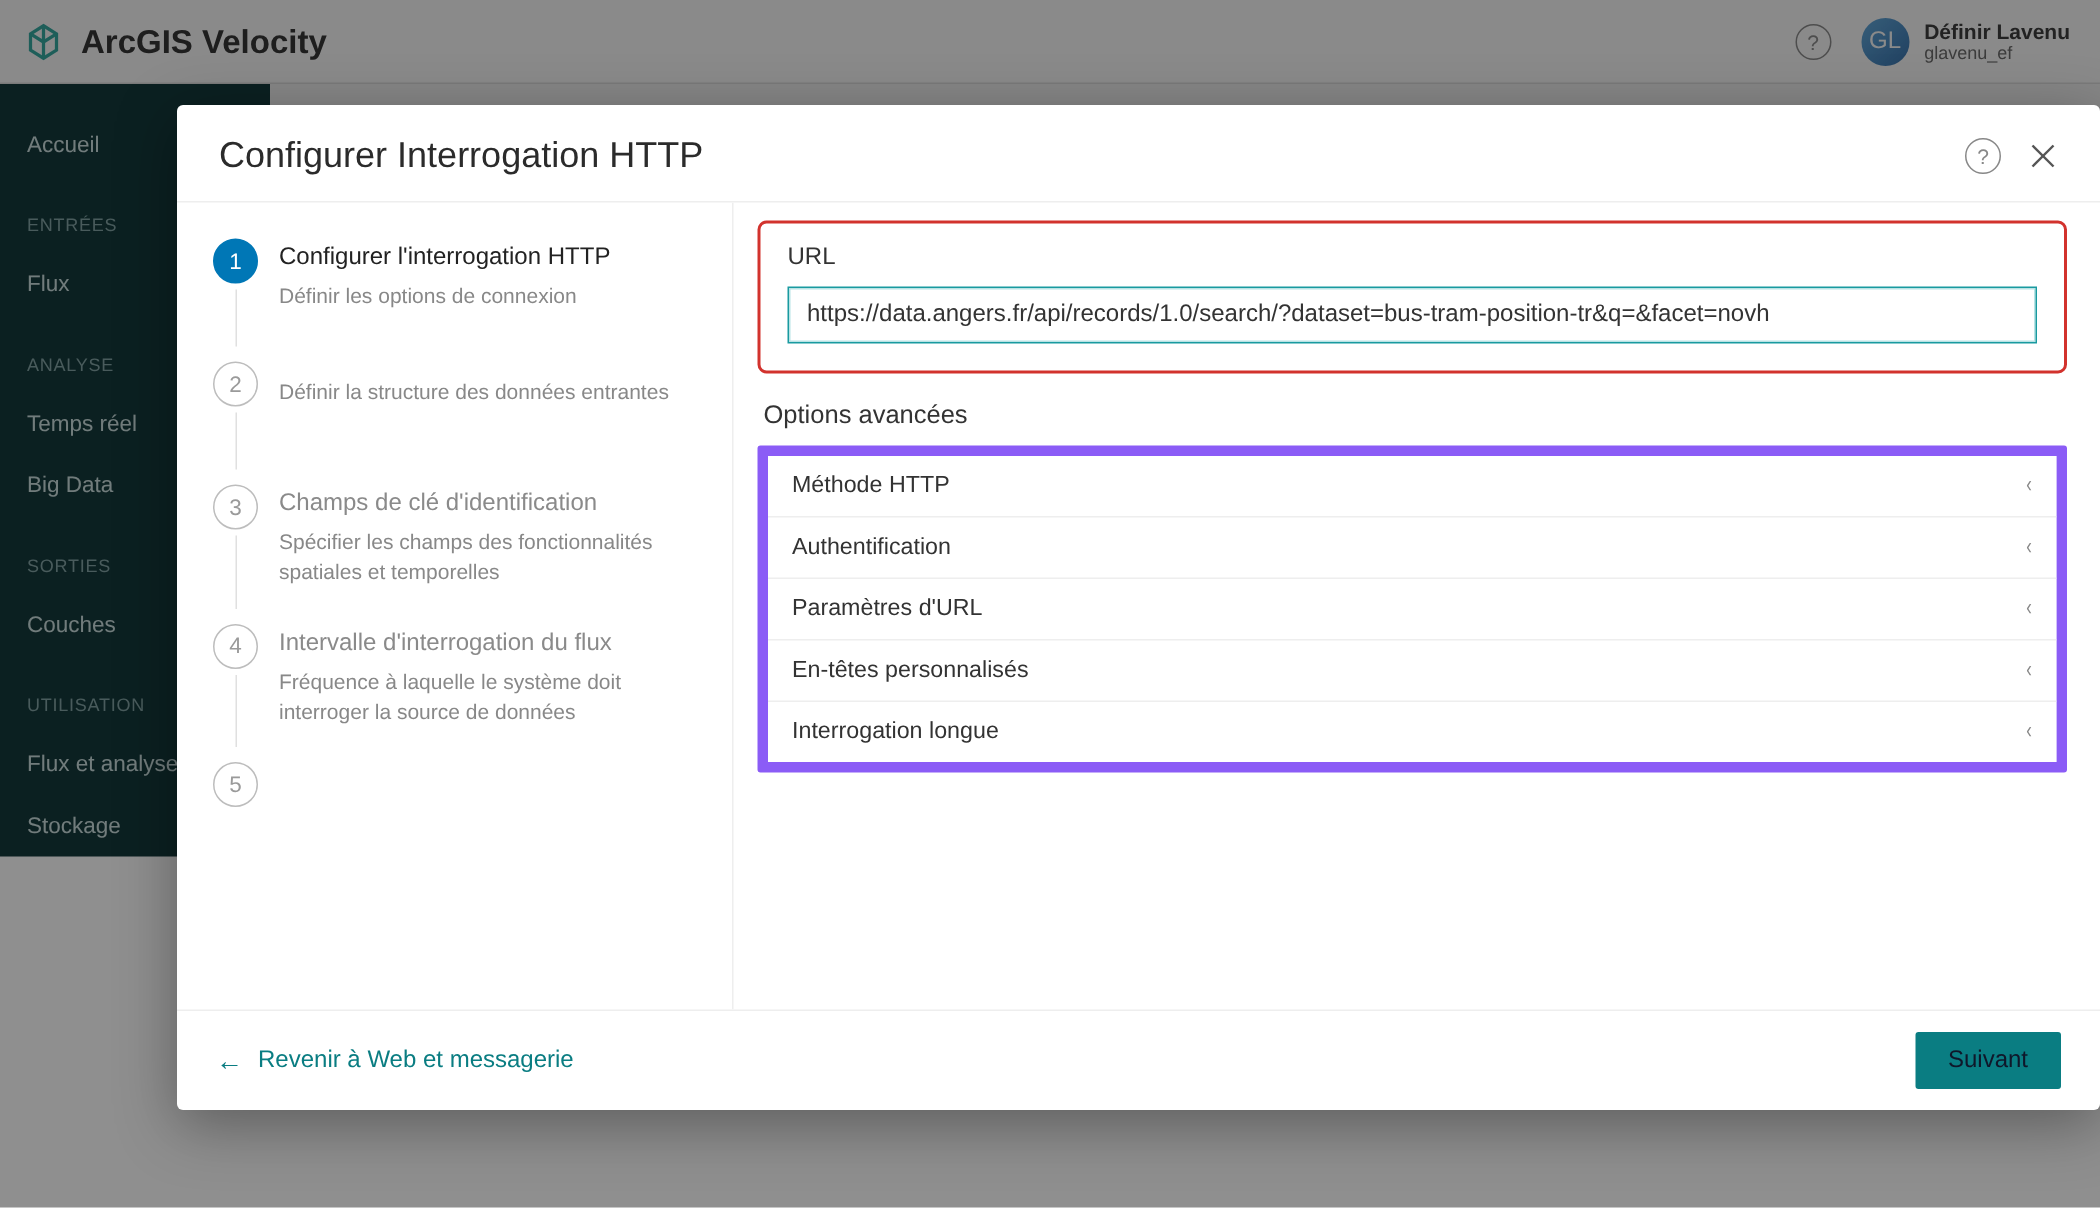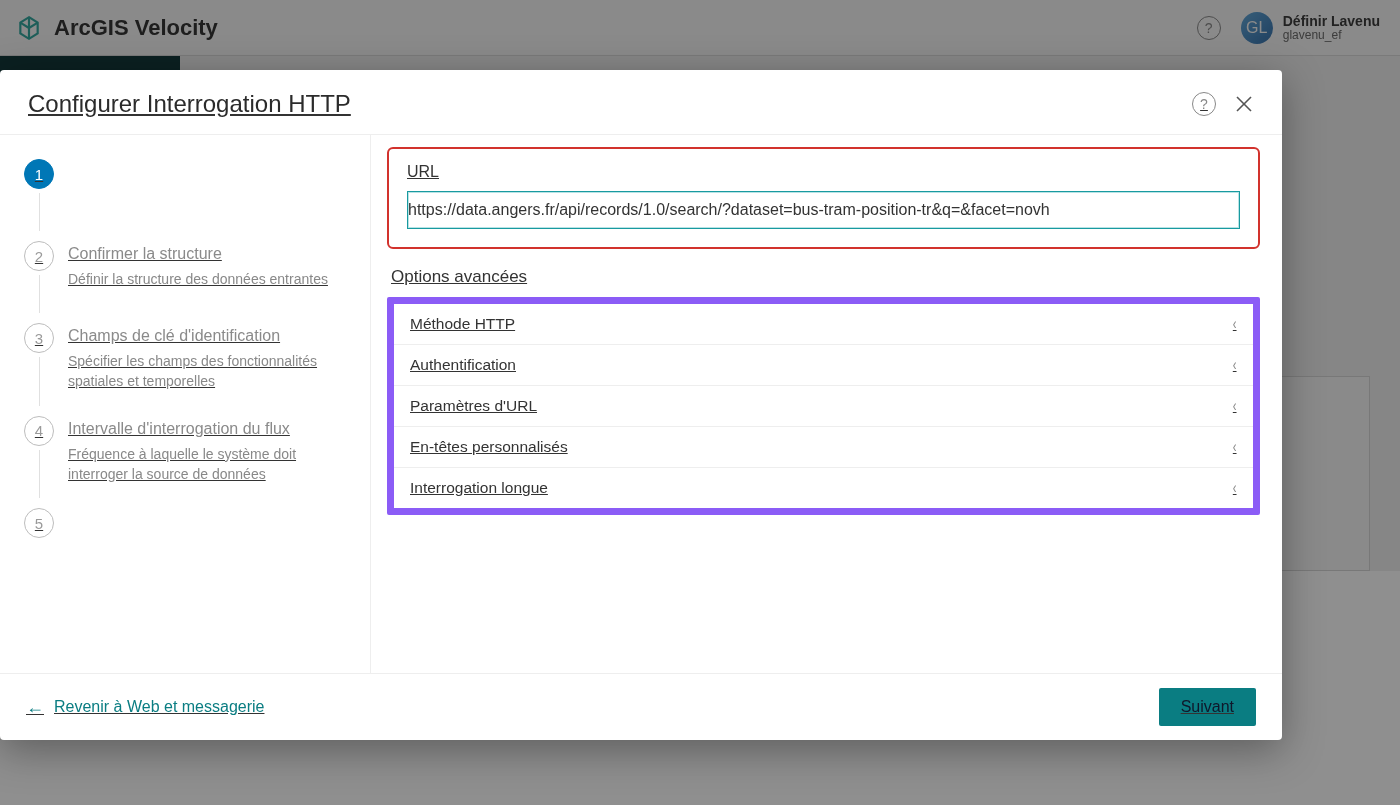--- a/index.html
+++ b/index.html
@@ -41,21 +41,21 @@
   .side-item { cursor:pointer; }
   .content { flex:1; background:#f8f8f8; position:relative; padding:20px; overflow:hidden;}
   .bg-card {
     position:absolute; left:212px; right:30px; top:320px; bottom:0;
     border:1px solid #ddd; background:#fff; padding:20px; font-size:16px; color:#555;
   }
 
   
   .overlay {
     position:absolute; inset:0; background:rgba(20,20,20,0.45);
-    display:flex; align-items:flex-start; justify-content:flex-start;text-decoration:underline;
+    display:flex; align-items:flex-start; justify-content:flex-end;
   }
   .modal {
     margin-top:70px; width:1282px; height:670px; background:#fff; border-radius:4px;
     box-shadow:0 10px 40px rgba(0,0,0,0.35); display:flex; flex-direction:column;
   }
   .modal-header {
     display:flex; align-items:center; justify-content:space-between;
     padding:20px 28px 16px 28px; border-bottom:1px solid #eee;
   }
   .modal-title { font-size:24px; font-weight:400; color:#2b2b2b; }
@@ -82,21 +82,21 @@
 
   .divider-v { width:1px; background:#eee; }
 
   .form-pane { flex:1; padding:10px 22px 10px 16px; overflow-y:auto; }
   .url-box {
     border:2px solid #d2322d; border-radius:6px; padding:14px 18px 18px 18px; margin-top:2px;
   }
   .field-label { font-size:16px; color:#333; margin-bottom:10px; display:block;}
   .url-input {
     width:100%; height:38px; border:1px solid #199aa0; outline:none;
-    padding:0 0; font-size:16px; color:#333; background:#fff;
+    padding:0 12px; font-size:16px; color:#333; background:#fff;
     box-shadow:0 0 0 1px #b8e3e5 inset;
   }
 
   .adv-title { font-size:17px; color:#333; margin:18px 0 10px 4px; }
   .acc {
     border:7px solid #8b5cf6; border-radius:2px; overflow:hidden;
   }
   .acc-item {
     display:flex; align-items:center; justify-content:space-between;
     padding:11px 16px; font-size:15.5px; color:#333; border-top:1px solid #eee;
@@ -183,28 +183,31 @@
     </div>
 
     <div class="modal-body">
 
       <div class="steps">
         <div class="step active">
           <div class="step-col">
               <div class="step-num">1</div>
               <div class="step-line"></div>
             </div>
+          <div class="step-text">
+            <div class="step-title">Configurer l'interrogation HTTP</div>
+            <div class="step-desc">Définir les options de connexion</div>
+          </div>
         </div>
         <div class="step">
           <div class="step-col">
               <div class="step-num">2</div>
               <div class="step-line"></div>
             </div>
           <div class="step-text">
-            <div class="step-title">Confirmer la structure</div>
             <div class="step-desc">Définir la structure des données entrantes</div>
           </div>
         </div>
         <div class="step">
           <div class="step-col">
               <div class="step-num">3</div>
               <div class="step-line"></div>
             </div>
           <div class="step-text">
             <div class="step-title">Champs de clé d'identification</div>

